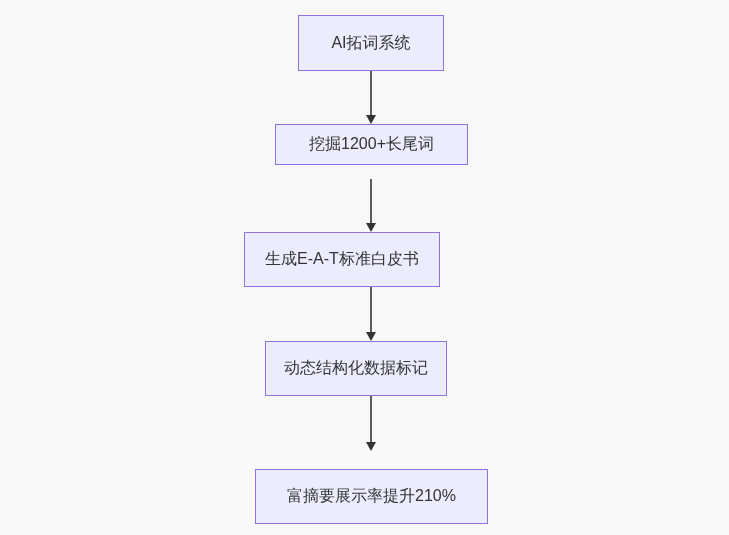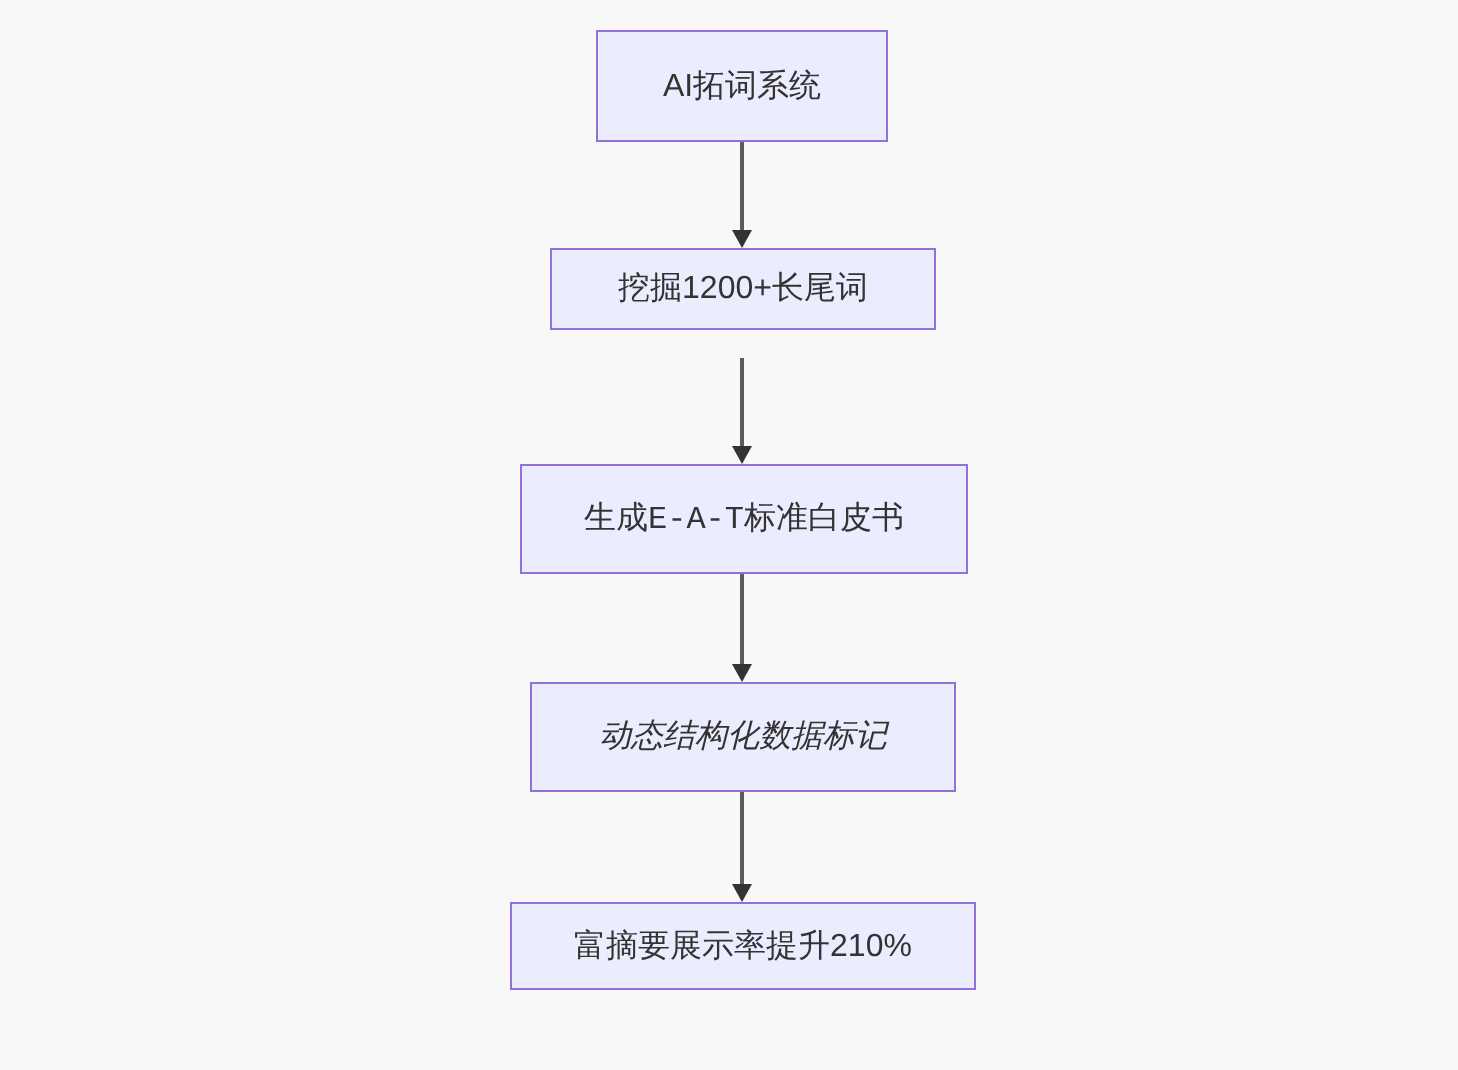--- a/index.html
+++ b/index.html
@@ -49,25 +49,25 @@
 </style>
 </head>
 <body>
 
 <div class="diagram">
 
   <div class="node" style="left:298px; top:15px;  width:146px; height:56px;">AI拓词系统</div>
 
   <div class="node" style="left:275px; top:124px; width:193px; height:41px;">挖掘1200+长尾词</div>
 
-  <div class="node" style="left:260px; top:232px; width:224px; height:55px;font-family:Liberation Mono, monospace;">生成E-A-T标准白皮书</div>
+  <div class="node" style="left:244px; top:232px; width:196px; height:55px;">生成E-A-T标准白皮书</div>
 
-  <div class="node" style="left:265px; top:341px; width:213px; height:55px;font-style:italic;">动态结构化数据标记</div>
+  <div class="node" style="left:265px; top:341px; width:182px; height:55px;">动态结构化数据标记</div>
 
-  <div class="node" style="left:255px; top:451px; width:233px; height:44px;">富摘要展示率提升210%</div>
+  <div class="node" style="left:255px; top:469px; width:233px; height:55px;">富摘要展示率提升210%</div>
 
   <div>
     <div class="edge-line" style="top:71px;  height:45px;"></div>
     <div class="edge-head" style="top:115px;"></div>
   </div>
 
   <div>
     <div class="edge-line" style="top:179px; height:45px;"></div>
     <div class="edge-head" style="top:223px;"></div>
   </div>

